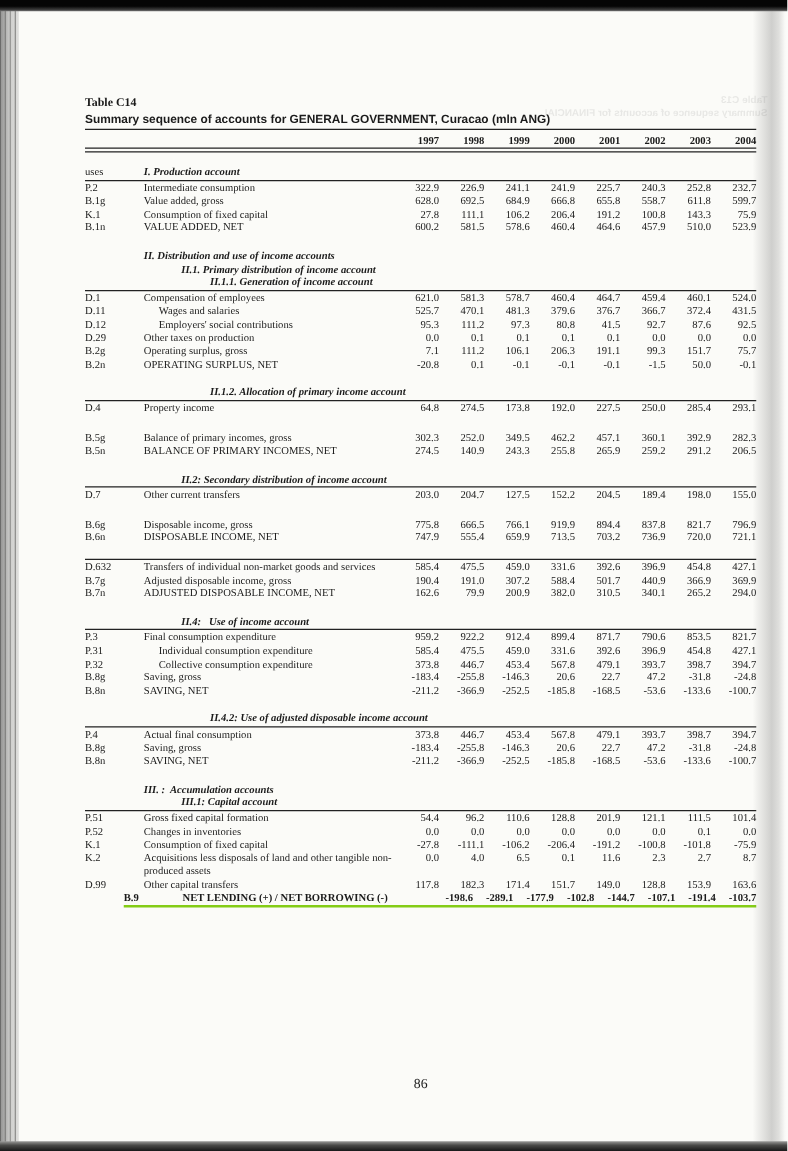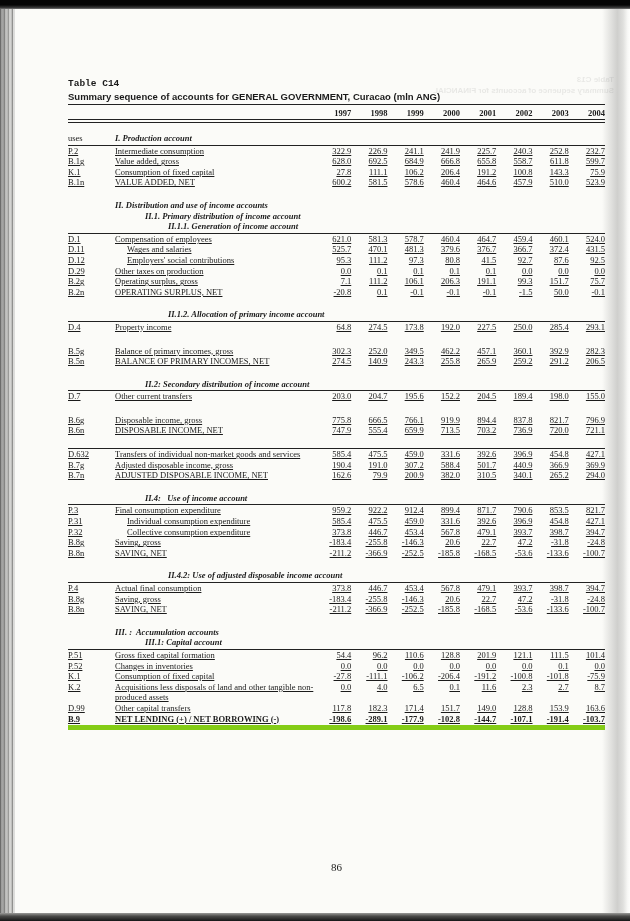--- a/index.html
+++ b/index.html
@@ -22,41 +22,41 @@
 
   
   .ghost{position:absolute;top:74px;right:16px;width:200px;z-index:1;
     opacity:.10;color:#444;transform:scaleX(-1);filter:blur(.5px);
     font-family:"Liberation Sans",sans-serif;font-weight:bold;font-size:8px;line-height:11px;
     text-align:left;}
 
   .content{position:absolute;left:68px;top:78px;width:537px;z-index:3;
     color:#1b1b1b;font-size:8.5px;}
 
-  .t-label{font-family:Liberation Mono, monospace;font-weight:bold;font-size:9.5px;margin-bottom:2px;}
+  .t-label{font-family:Liberation Serif, serif;font-weight:bold;font-size:9.5px;margin-bottom:2px;}
   .t-title{font-family:"Liberation Sans",sans-serif;font-weight:bold;font-size:9.5px;
     border-bottom:1.2px solid #222;padding-bottom:2px;white-space:nowrap;}
 
   .grid{display:grid;grid-template-columns:47px 200px repeat(8,1fr);align-items:start;}
   .yearrow{font-weight:bold;padding:3px 0 1px 0;border-bottom:1px solid #222;}
   .double{height:2px;border-bottom:1px solid #222;margin-bottom:10px;}
 
   .block{margin-top:12px;}
   .block:first-child{margin-top:0;}
   .hrow{line-height:10.6px;}
   .heading{grid-column:2 / -1;font-weight:bold;font-style:italic;white-space:pre;}
   .lvl2{padding-left:30px;}
   .lvl3{padding-left:53px;}
   .uses{font-weight:normal;}
   .rule{border-top:1px solid #222;margin-top:1px;}
 
-  .trow{line-height:10.6px;text-decoration:underline;}
+  .trow{line-height:10.6px;}
   .trow.gap{margin-top:13px;}
   .trow.bold{font-weight:bold;}
-  .trow.rule-below{border-bottom:5px solid #84cc16;padding-bottom:1px;}
+  .trow.rule-below{border-bottom:2px solid #84cc16;padding-bottom:1px;margin-left:31px;}
   .label{white-space:nowrap;}
   .label .l2{display:block;}
   .ind{padding-left:12px;}
   .val{text-align:right;white-space:nowrap;}
 
   .pagenum{position:absolute;top:861px;left:68px;width:537px;z-index:3;
     text-align:center;font-size:11px;color:#1b1b1b;}
 </style>
 </head>
 <body>
@@ -277,21 +277,21 @@
         <div class="grid hrow">
           <div></div>
           <div class="heading lvl2">II.2: Secondary distribution of income account</div>
         </div>
         <div class="rule"></div>
         <div class="grid trow">
           <div class="code">D.7</div>
           <div class="label">Other current transfers</div>
           <div class="val">203.0</div>
           <div class="val">204.7</div>
-          <div class="val">195.6</div>
+          <div class="val">127.5</div>
           <div class="val">152.2</div>
           <div class="val">204.5</div>
           <div class="val">189.4</div>
           <div class="val">198.0</div>
           <div class="val">155.0</div>
         </div>
         <div class="grid trow gap">
           <div class="code">B.6g</div>
           <div class="label">Disposable income, gross</div>
           <div class="val">775.8</div>

